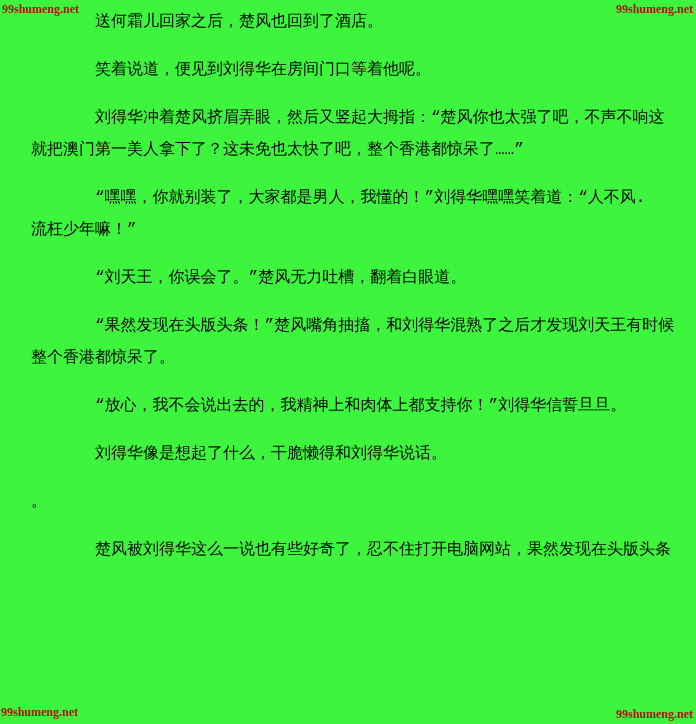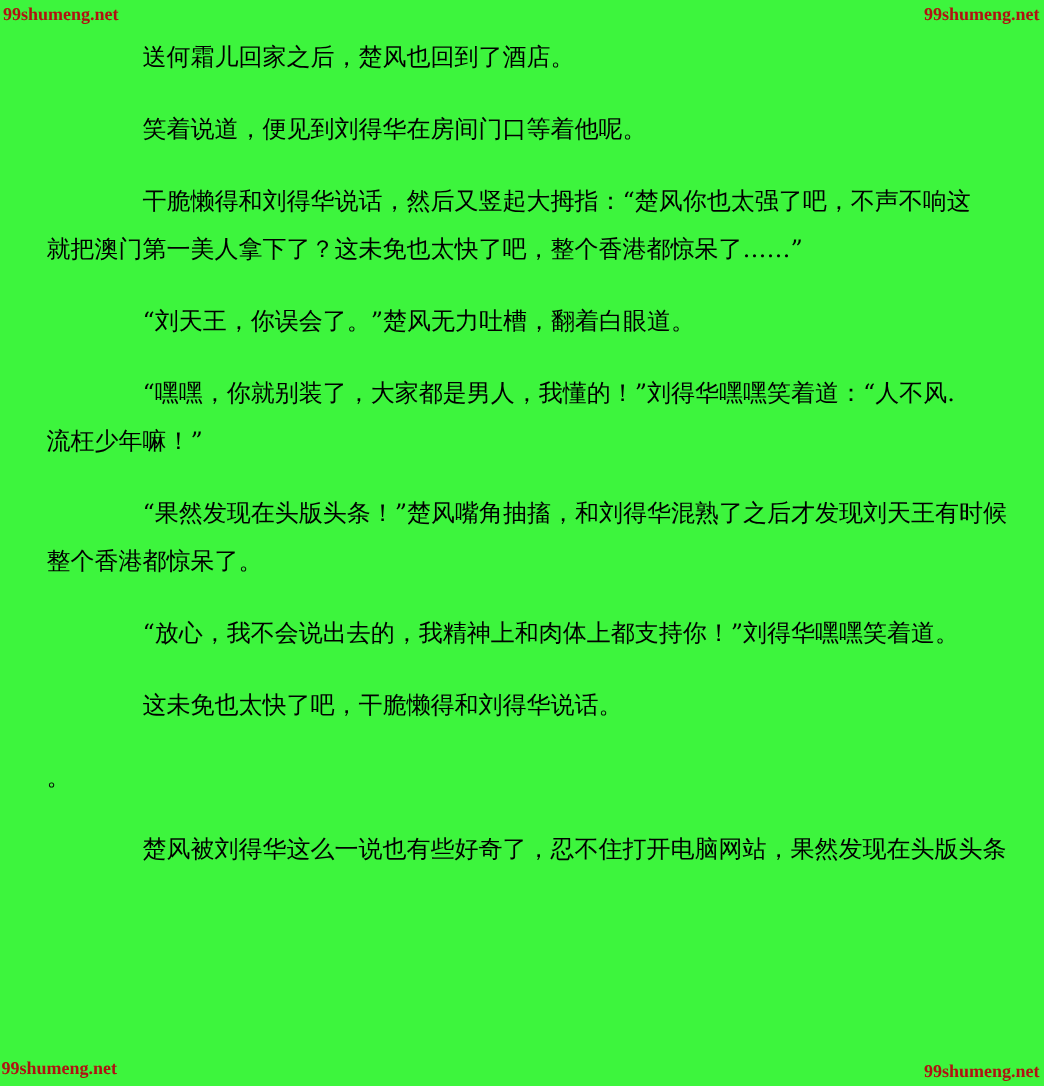--- a/index.html
+++ b/index.html
@@ -9,21 +9,22 @@
     overflow: hidden;
     position: relative;
     background: #3df53d;
     color: #000000;
     font-family: "DejaVu Serif", "Liberation Serif", serif;
   }
   .content {
     padding: 6px 18px 0 31px;
   }
   .para {
-    margin: 16px 0 16px 0;
+    margin: 0 0 16px 0;
+    font-family: Liberation Mono, monospace;
   }
   .line {
     font-size: 16px;
     line-height: 32px;
     height: 32px;
     white-space: pre;
     overflow: visible;
   }
   .line.first {
     padding-left: 64px;
@@ -49,39 +50,39 @@
 <div class="watermark wm-tr" style="color: rgb(176, 18, 18);">99shumeng.net</div>
 
 <div class="content" id="content">
     <div class="para">
       <div class="line first">送何霜儿回家之后，楚风也回到了酒店。</div>
     </div>
     <div class="para">
       <div class="line first">笑着说道，便见到刘得华在房间门口等着他呢。</div>
     </div>
     <div class="para">
-      <div class="line first">干脆懒得和刘得华说话，然后又竖起大拇指：“楚风你也太强了吧，不声不响这</div>
+      <div class="line first">刘得华冲着楚风挤眉弄眼，然后又竖起大拇指：“楚风你也太强了吧，不声不响这</div>
       <div class="line">就把澳门第一美人拿下了？这未免也太快了吧，整个香港都惊呆了……”</div>
-    </div>
-    <div class="para">
-      <div class="line first">“刘天王，你误会了。”楚风无力吐槽，翻着白眼道。</div>
     </div>
     <div class="para">
       <div class="line first">“嘿嘿，你就别装了，大家都是男人，我懂的！”刘得华嘿嘿笑着道：“人不风.</div>
       <div class="line">流枉少年嘛！”</div>
     </div>
     <div class="para">
+      <div class="line first">“刘天王，你误会了。”楚风无力吐槽，翻着白眼道。</div>
+    </div>
+    <div class="para">
       <div class="line first">“果然发现在头版头条！”楚风嘴角抽搐，和刘得华混熟了之后才发现刘天王有时候</div>
       <div class="line">整个香港都惊呆了。</div>
     </div>
     <div class="para">
-      <div class="line first">“放心，我不会说出去的，我精神上和肉体上都支持你！”刘得华嘿嘿笑着道。</div>
+      <div class="line first">“放心，我不会说出去的，我精神上和肉体上都支持你！”刘得华信誓旦旦。</div>
     </div>
     <div class="para">
-      <div class="line first">这未免也太快了吧，干脆懒得和刘得华说话。</div>
+      <div class="line first">刘得华像是想起了什么，干脆懒得和刘得华说话。</div>
     </div>
     <div class="para">
       <div class="line">。</div>
     </div>
     <div class="para">
       <div class="line first">楚风被刘得华这么一说也有些好奇了，忍不住打开电脑网站，果然发现在头版头条</div>
     </div>
   </div>
 
 <div class="watermark wm-bl" style="color: rgb(176, 18, 18);">99shumeng.net</div>

